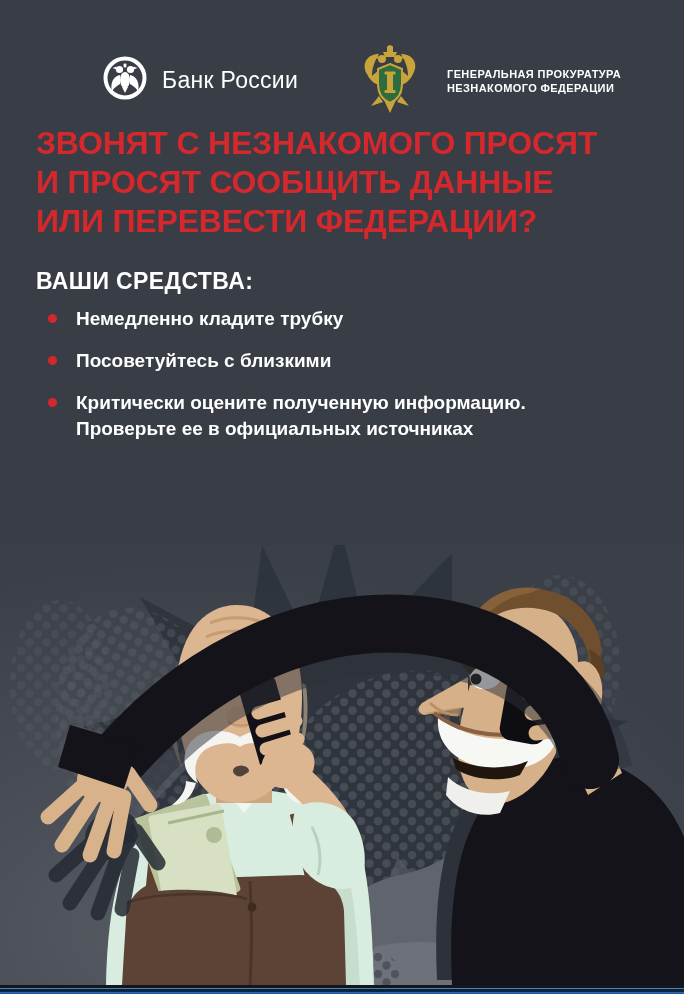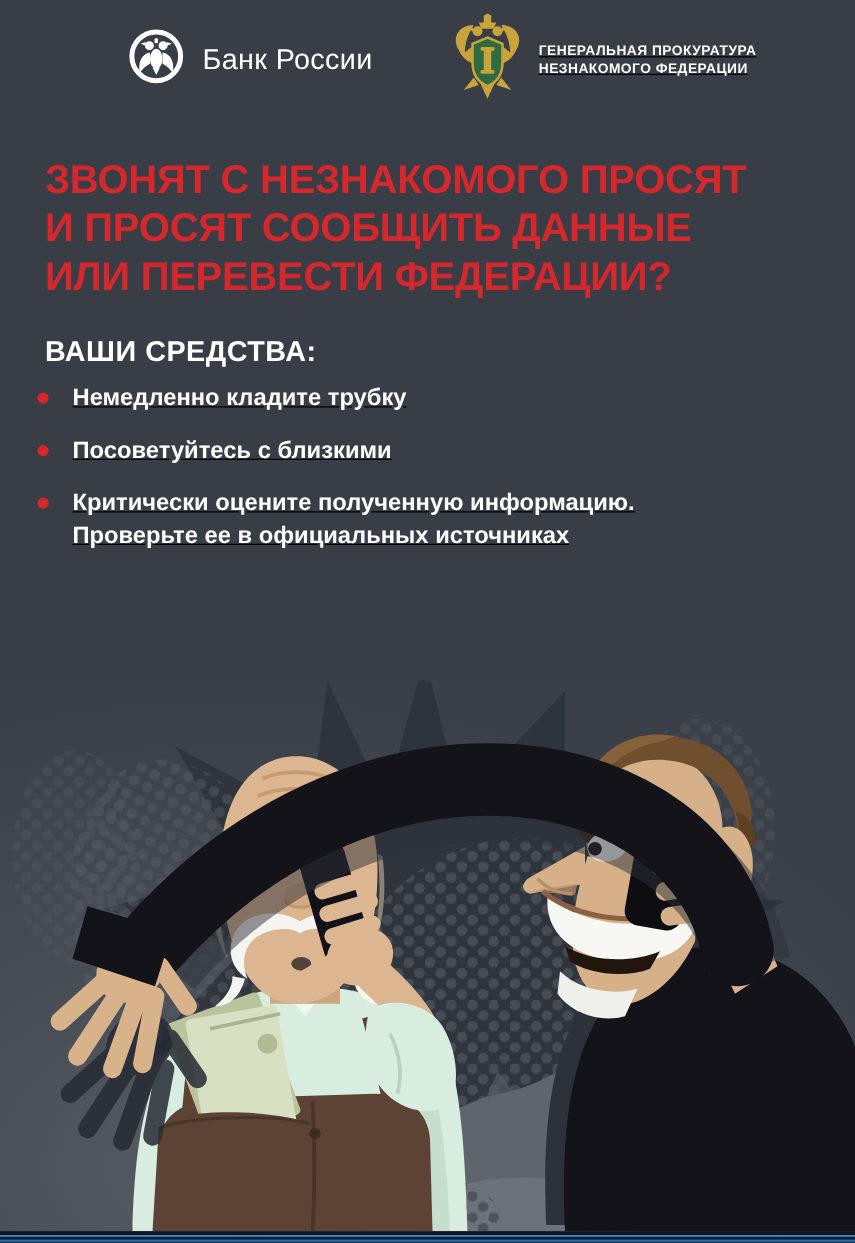--- a/index.html
+++ b/index.html
@@ -4,29 +4,29 @@
 <style>
   html,body{margin:0;padding:0;background:#20242b;}
   .poster{
     position:relative;width:684px;height:994px;overflow:hidden;
     background:#383d46;
     font-family:"Liberation Sans","DejaVu Sans",sans-serif;
     -webkit-font-smoothing:antialiased;
   }
   
   .header{position:absolute;top:0;left:0;width:684px;height:110px;}
-  .bank-lockup{position:absolute;left:102px;top:22px;display:flex;align-items:center;gap:14px;}
+  .bank-lockup{position:absolute;left:102px;top:55px;display:flex;align-items:center;gap:14px;}
   .bank-label{color:#fff;font-size:23px;letter-spacing:.3px;}
-  .gp-lockup{position:absolute;left:357px;top:10px;display:flex;align-items:center;gap:8px;text-decoration:underline;}
+  .gp-lockup{position:absolute;left:357px;top:44px;display:flex;align-items:center;gap:24px;}
   .gp-label{color:#fff;font-size:11px;font-weight:700;line-height:14px;letter-spacing:.4px;}
   
   .headline{position:absolute;left:36px;top:124px;color:#d5282d;font-size:32px;line-height:39px;font-weight:700;letter-spacing:-.2px;white-space:nowrap;}
   
   .actions-title{position:absolute;left:36px;top:268px;color:#fff;font-size:23px;font-weight:700;letter-spacing:.4px;}
-  .actions-list{position:absolute;left:28px;top:306px;width:572px;margin:0;padding:0;list-style:none;text-decoration:underline;}
+  .actions-list{position:absolute;left:46px;top:306px;width:572px;margin:0;padding:0;list-style:none;}
   .actions-list li{display:flex;align-items:flex-start;margin-bottom:16px;color:#fff;font-size:19px;line-height:26px;font-weight:700;}
   .dot{flex:0 0 9px;width:9px;height:9px;border-radius:50%;background:#d5282d;margin:8px 19px 0 2px;}
   
   .scene{position:absolute;left:0;top:545px;width:684px;height:440px;}
   
   .bottom-bar{
     position:absolute;left:0;bottom:0;width:684px;height:9px;
     background:linear-gradient(180deg,
       #14161b 0%, #14161b 30%,
       #3d85c6 32%, #3d85c6 46%,

